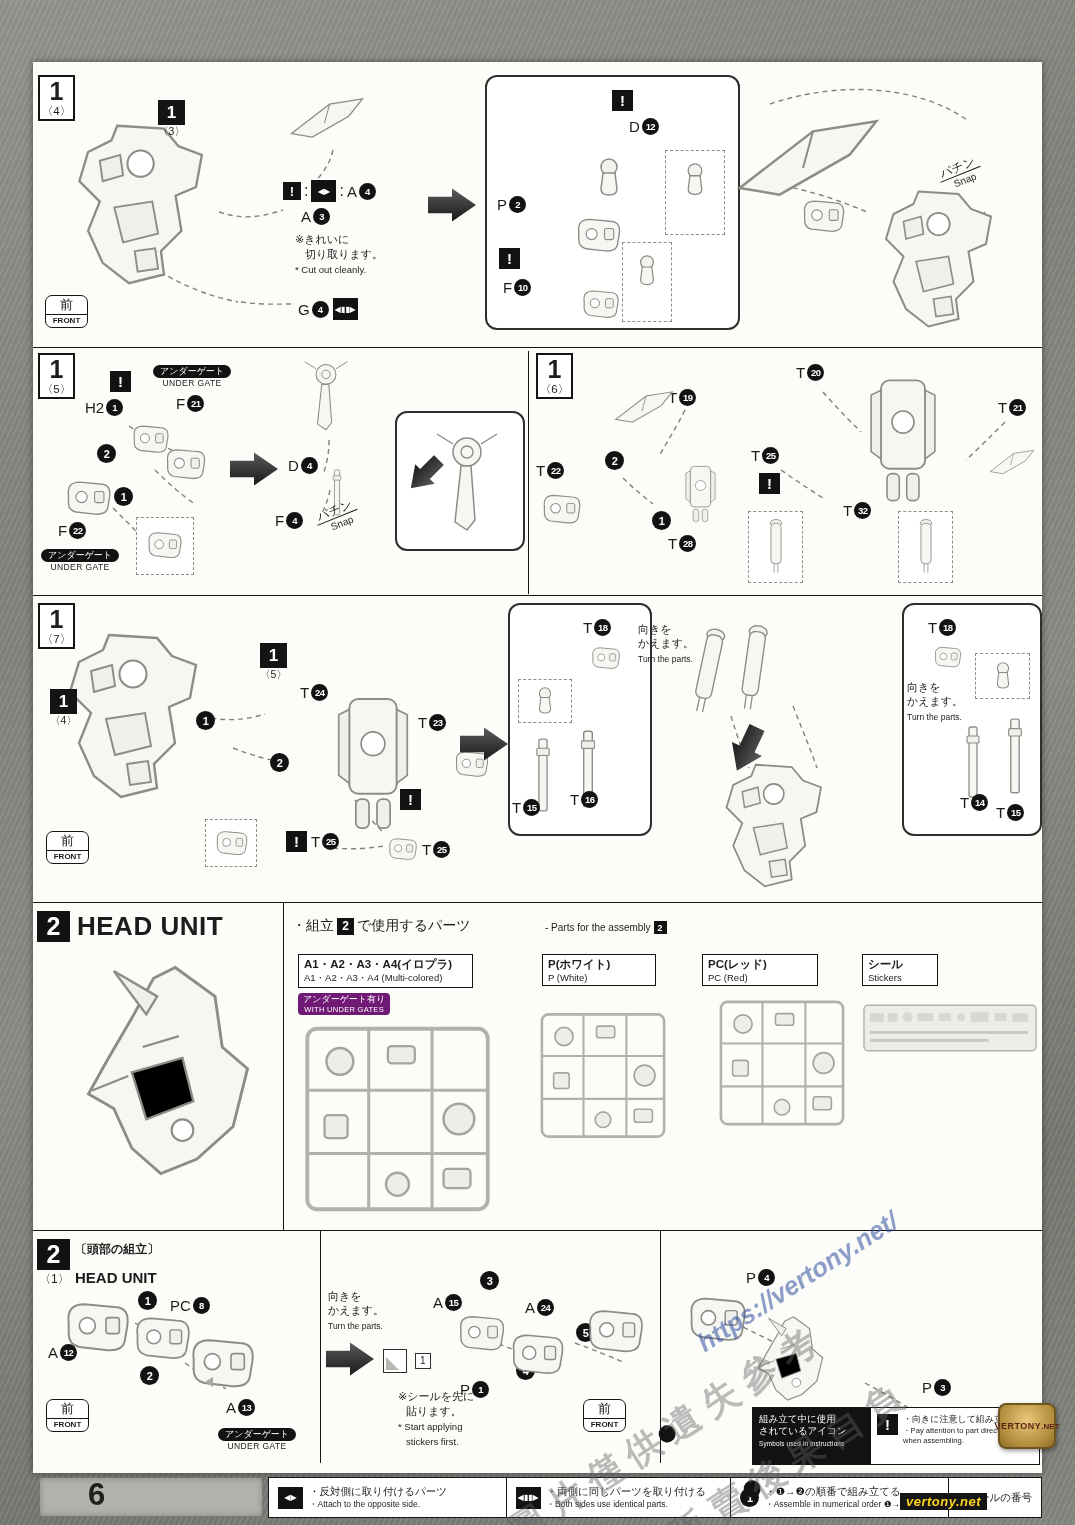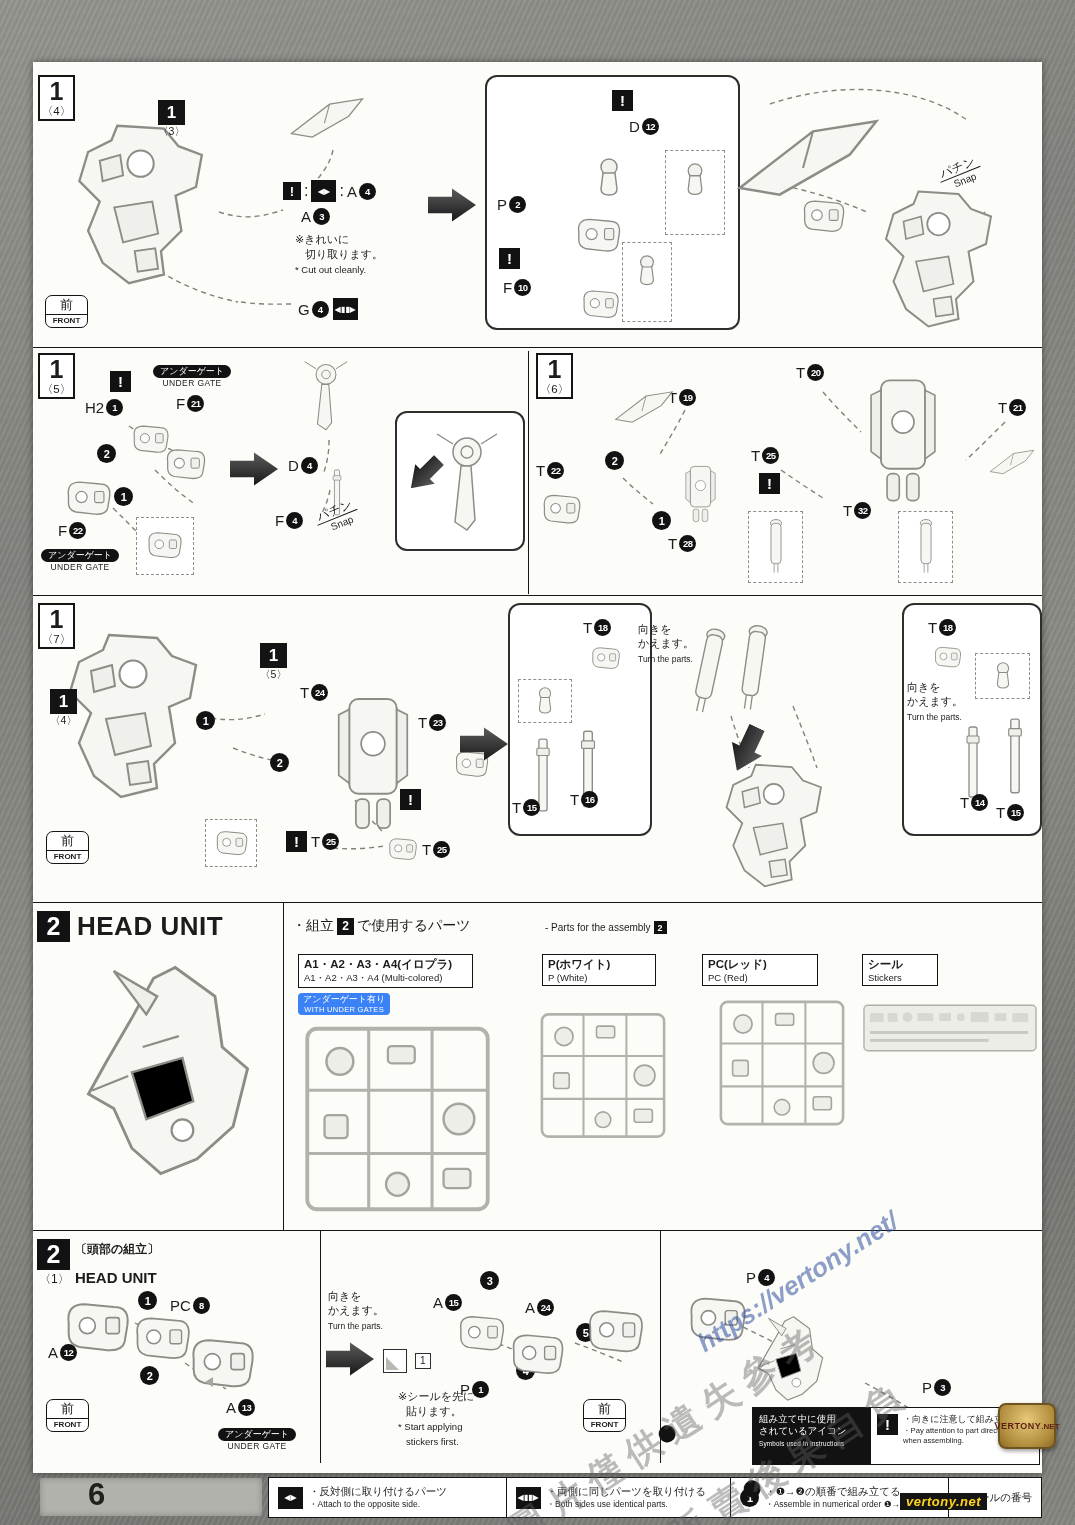--- a/index.html
+++ b/index.html
@@ -42,21 +42,21 @@
 .n2{width:33px;height:31px;background:#121212;color:#fff;font-size:25px;font-weight:700;display:flex;align-items:center;justify-content:center}
 .t1{font-size:26px;font-weight:700;letter-spacing:.5px;white-space:nowrap}
 .nb{display:inline-flex;align-items:center;justify-content:center;background:#121212;color:#fff;font-weight:700}
 .hjp{display:flex;align-items:center;gap:3px;font-size:14px;white-space:nowrap}
 .hjp .nb{width:17px;height:17px;font-size:12px}
 .hen{display:flex;align-items:center;gap:3px;font-size:10px;white-space:nowrap}
 .hen .nb{width:13px;height:13px;font-size:9px}
 .gb{border:1.6px solid #141414;background:#fff;padding:2px 5px;white-space:nowrap}
 .gb .jp{display:block;font-size:11.5px;font-weight:700}
 .gb .en{display:block;font-size:9.5px}
-.gt{background:#3b82f6;color:#fff;border-radius:4px;text-align:center;padding:1px 5px;white-space:nowrap}
+.gt{background:#701a75;color:#fff;border-radius:4px;text-align:center;padding:1px 5px;white-space:nowrap}
 .gt .jp{display:block;font-size:9px;line-height:11px}
 .gt .en{display:block;font-size:7.5px;line-height:9px;letter-spacing:.3px}
 .ilg{display:flex;border:1.6px solid #141414;background:#fff}
 .ilg .hd{background:#121212;color:#fff;width:118px;padding:5px 6px 3px;font-size:9.5px;line-height:1.25}
 .ilg .hd .en{display:block;font-size:6.3px;margin-top:3px;letter-spacing:.2px}
 .ilg .bd{display:flex;gap:5px;padding:6px 6px;align-items:flex-start}
 .ilg .tx{font-size:9px;line-height:1.3;white-space:nowrap}
 .ilg .tx .en{display:block;font-size:7.6px}
 .sico{width:24px;height:24px;border:1.6px solid #2e2e2e;background:#fff;position:relative}
 .sico:after{content:"";position:absolute;left:2px;bottom:2px;width:0;height:0;border-left:13px solid #b9b9b2;border-top:13px solid transparent}

